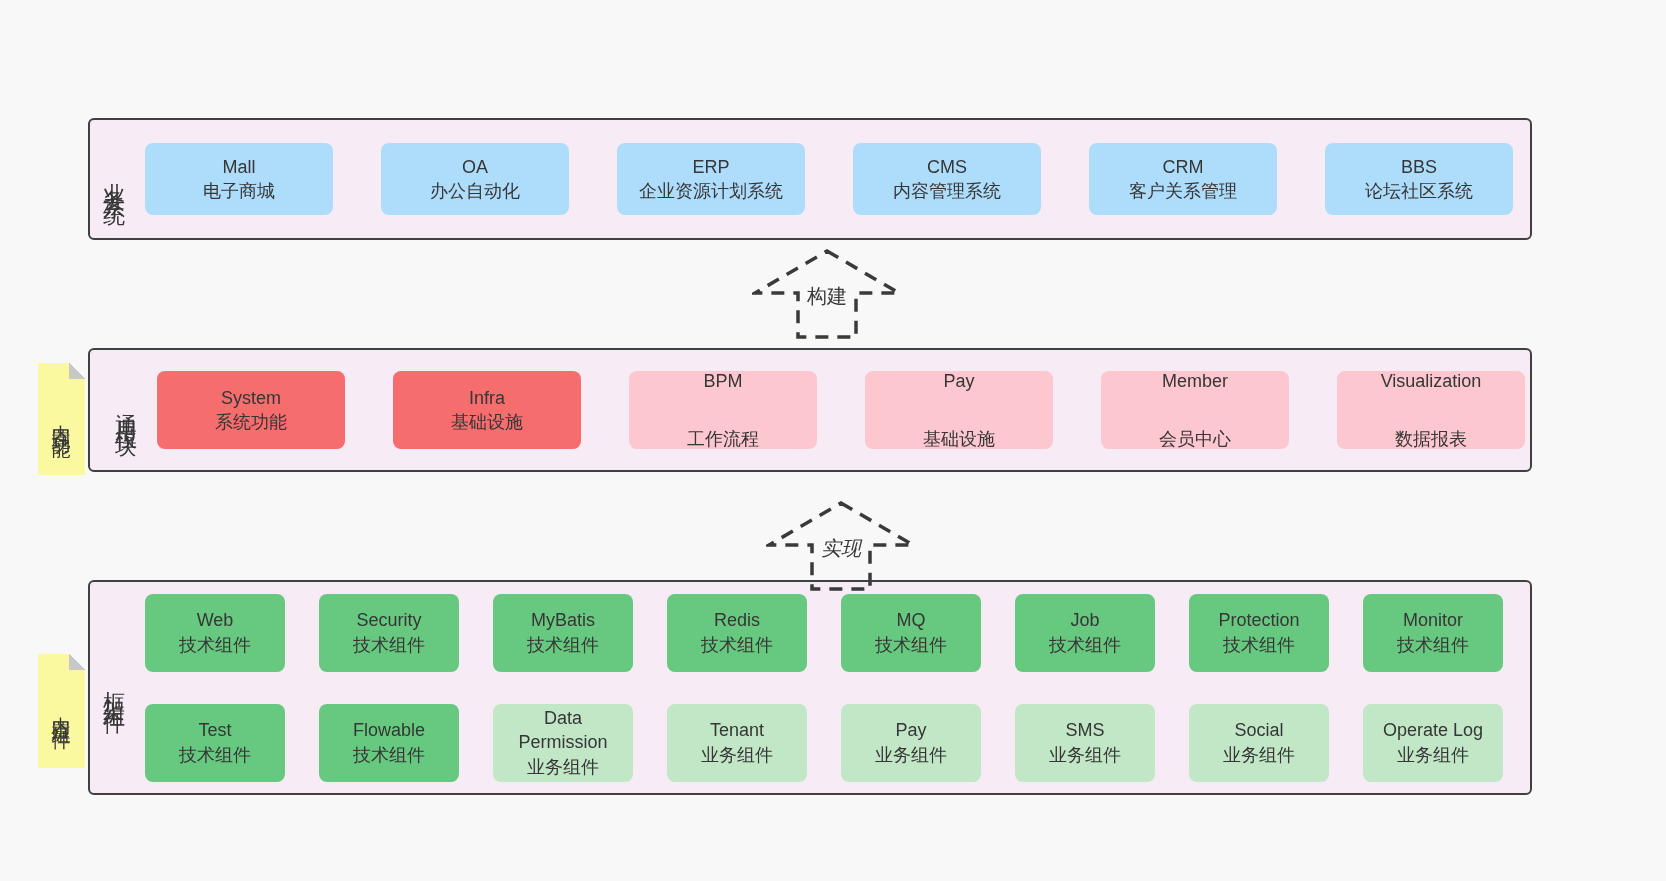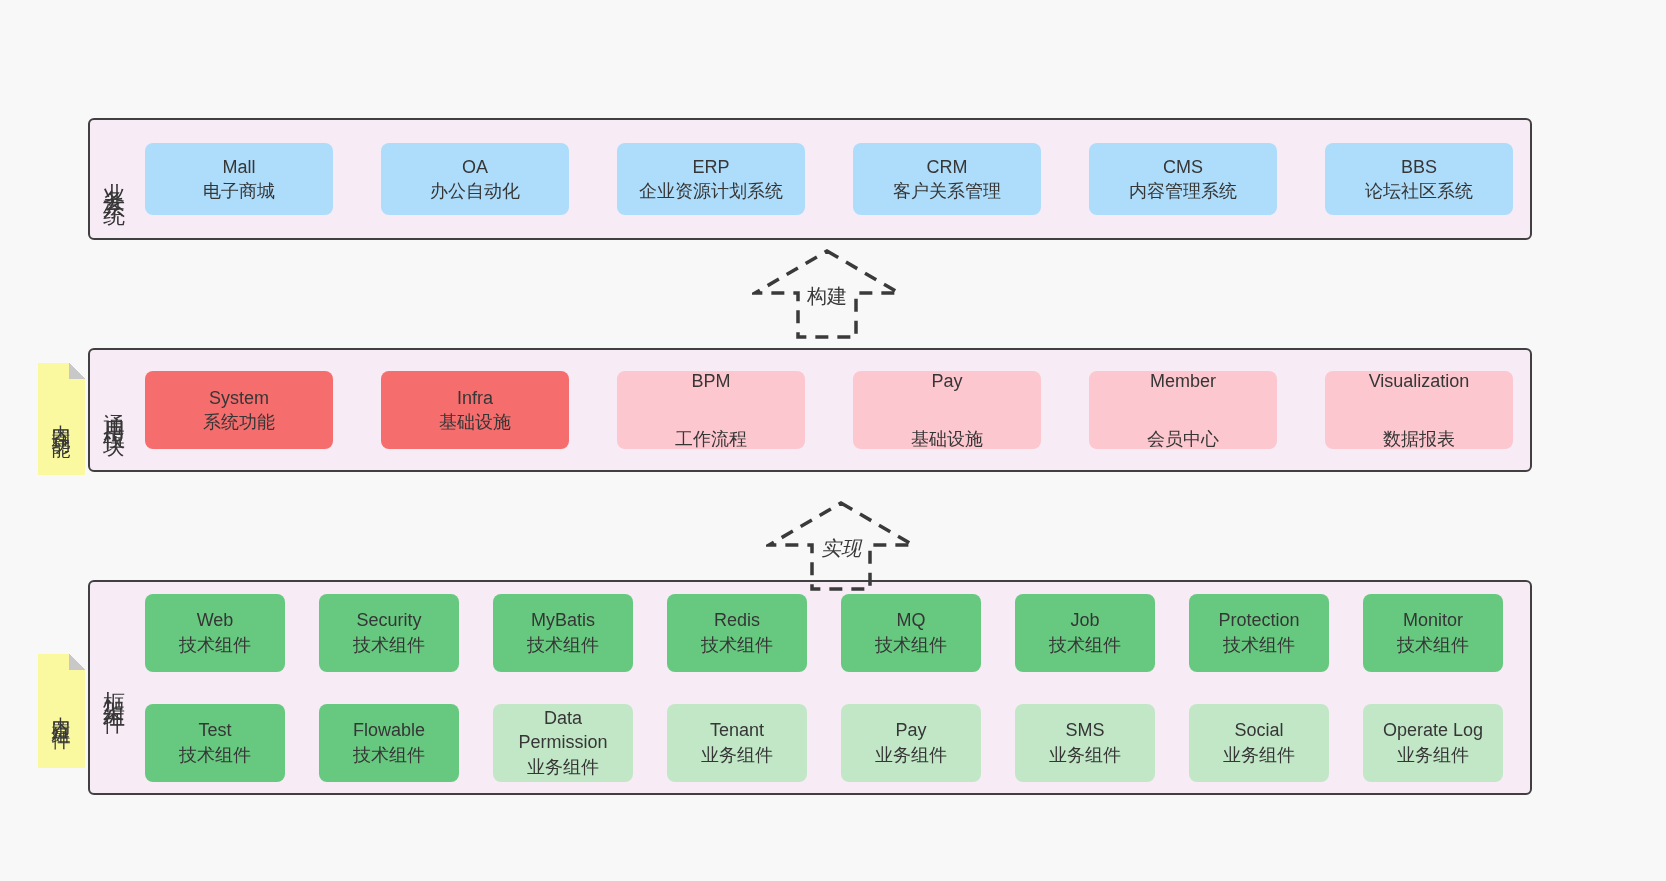--- a/index.html
+++ b/index.html
@@ -7,21 +7,21 @@
     width:1666px; height:881px; position:relative; overflow:hidden;
     background:#f8f8f8; color:#363636;
     font-family:"Liberation Sans", sans-serif;
   }
   .panel {
     position:absolute; left:88px; width:1444px; box-sizing:border-box;
     background:#f7ecf5; border:2px solid #404040; border-radius:6px;
     display:flex; align-items:center; z-index:1;
   }
   #panel-business  { top:118px; height:122px; }
-  #panel-modules   { top:348px; height:124px; }
+  #panel-modules   { top:348px; height:124px;padding-left:12px; }
   #panel-framework { top:580px; height:215px; }
 
   .vlabel {
     writing-mode:vertical-rl; text-orientation:upright;
     font-size:22px; letter-spacing:7px; line-height:1;
     margin-left:13px; flex:0 0 auto; color:#363636;
   }
   .boxes { display:flex; gap:48px; margin-left:20px; align-items:center; }
   .rows  { display:flex; flex-direction:column; gap:32px; margin-left:20px; }
   .frow  { display:flex; gap:34px; }
@@ -79,26 +79,26 @@
     </div>
     <div class="box big blue">
       <div class="box-title">OA</div>
       <div class="box-sub">办公自动化</div>
     </div>
     <div class="box big blue">
       <div class="box-title">ERP</div>
       <div class="box-sub">企业资源计划系统</div>
     </div>
     <div class="box big blue">
+      <div class="box-title">CMS</div>
+      <div class="box-sub">内容管理系统</div>
+    </div>
+    <div class="box big blue">
       <div class="box-title">CRM</div>
       <div class="box-sub">客户关系管理</div>
-    </div>
-    <div class="box big blue">
-      <div class="box-title">CMS</div>
-      <div class="box-sub">内容管理系统</div>
     </div>
     <div class="box big blue">
       <div class="box-title">BBS</div>
       <div class="box-sub">论坛社区系统</div>
     </div>
   </div>
 </div>
 
 <div class="arrow" id="arrow-build">
   <svg width="150" height="92" viewBox="0 0 150 92">

